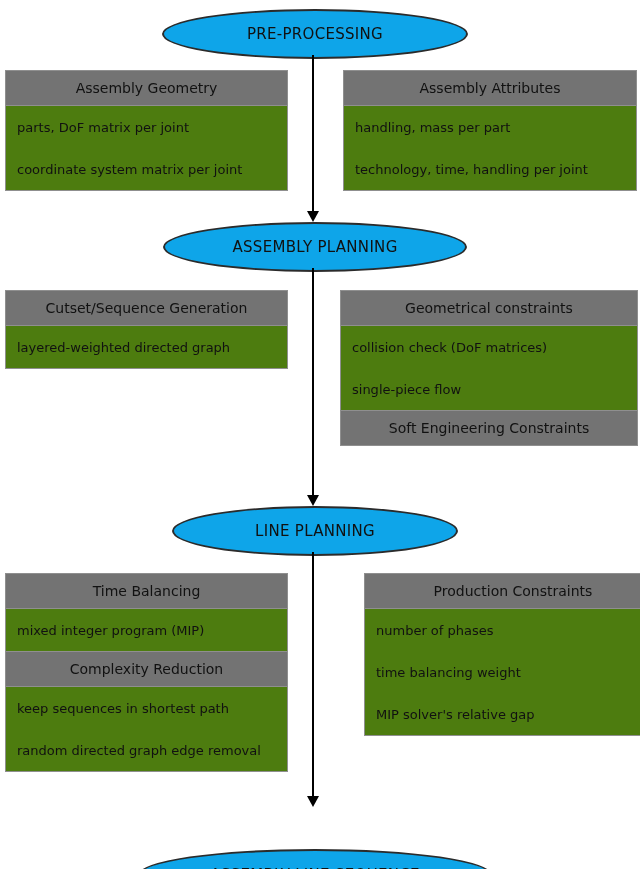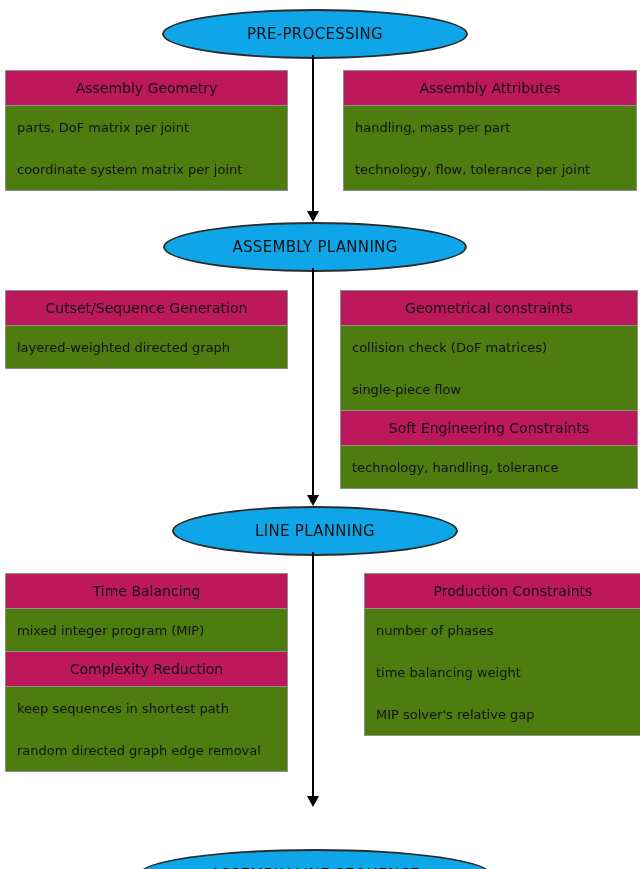--- a/index.html
+++ b/index.html
@@ -10,21 +10,21 @@
   }
   .ellipse {
     position:absolute; background:#0ea5e9; border:2px solid #2b2b2b;
     border-radius:50%; display:flex; align-items:center; justify-content:center;
     font-size:15px; letter-spacing:0.3px; text-align:center;
   }
   .box { position:absolute; }
   .section { border:1px solid #8f8f8f; box-sizing:border-box; }
   .section + .section { margin-top:-1px; }
   .header {
-    background:#be185d; height:36px; display:flex; align-items:center;
+    background:#737373; height:36px; display:flex; align-items:center;
     justify-content:center; font-size:14px;
   }
   .body { background:#4d7c0f; }
   .item {
     height:42px; display:flex; align-items:center; padding:0 11px;
     font-size:13px;
   }
   .vline { position:absolute; width:2px; background:#000000; }
   .arrowhead {
     position:absolute; width:0; height:0;
@@ -47,21 +47,21 @@
     <div class="section body">
       <div class="item">parts, DoF matrix per joint</div>
       <div class="item">coordinate system matrix per joint</div>
     </div>
   </div>
 
   <div class="box" style="left:343px;top:70px;width:294px;">
     <div class="section header">Assembly Attributes</div>
     <div class="section body">
       <div class="item">handling, mass per part</div>
-      <div class="item">technology, flow, tolerance per joint</div>
+      <div class="item">technology, time, handling per joint</div>
     </div>
   </div>
 
   <div class="ellipse" style="left:163px;top:222px;width:300px;height:46px;">ASSEMBLY PLANNING</div>
 
   <div class="vline" style="left:312px;top:268px;height:227px;"></div>
   <div class="arrowhead" style="left:307px;top:495px;"></div>
 
   <div class="box" style="left:5px;top:290px;width:283px;">
     <div class="section header">Cutset/Sequence Generation</div>
@@ -70,23 +70,20 @@
     </div>
   </div>
 
   <div class="box" style="left:340px;top:290px;width:298px;">
     <div class="section header">Geometrical constraints</div>
     <div class="section body">
       <div class="item">collision check (DoF matrices)</div>
       <div class="item">single-piece flow</div>
     </div>
     <div class="section header">Soft Engineering Constraints</div>
-    <div class="section body">
-      <div class="item">technology, handling, tolerance</div>
-    </div>
   </div>
 
   <div class="ellipse" style="left:172px;top:506px;width:282px;height:46px;">LINE PLANNING</div>
 
   <div class="vline" style="left:312px;top:552px;height:244px;"></div>
   <div class="arrowhead" style="left:307px;top:796px;"></div>
 
   <div class="box" style="left:5px;top:573px;width:283px;">
     <div class="section header">Time Balancing</div>
     <div class="section body">

